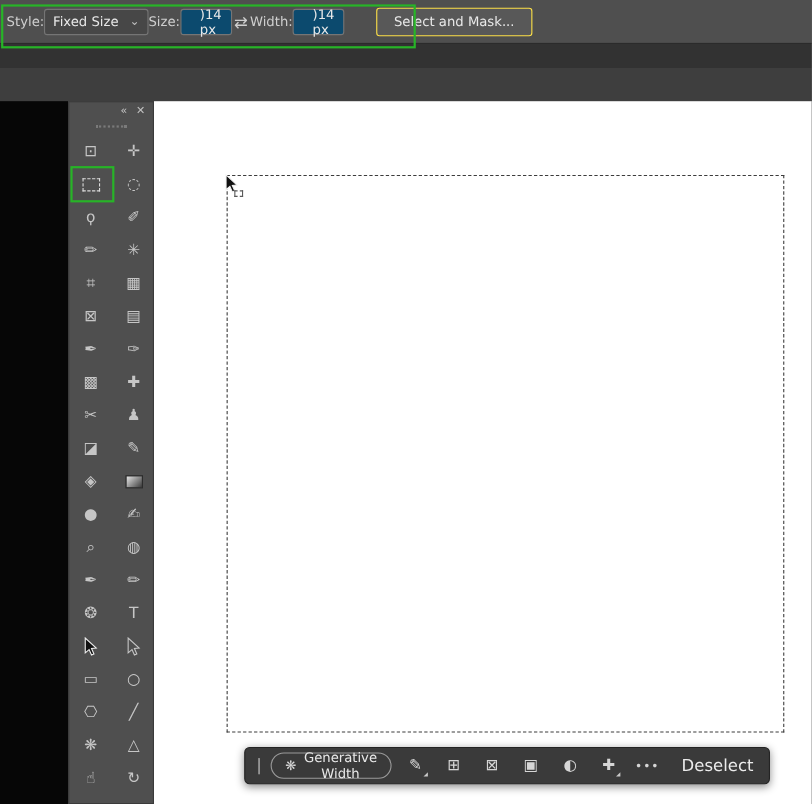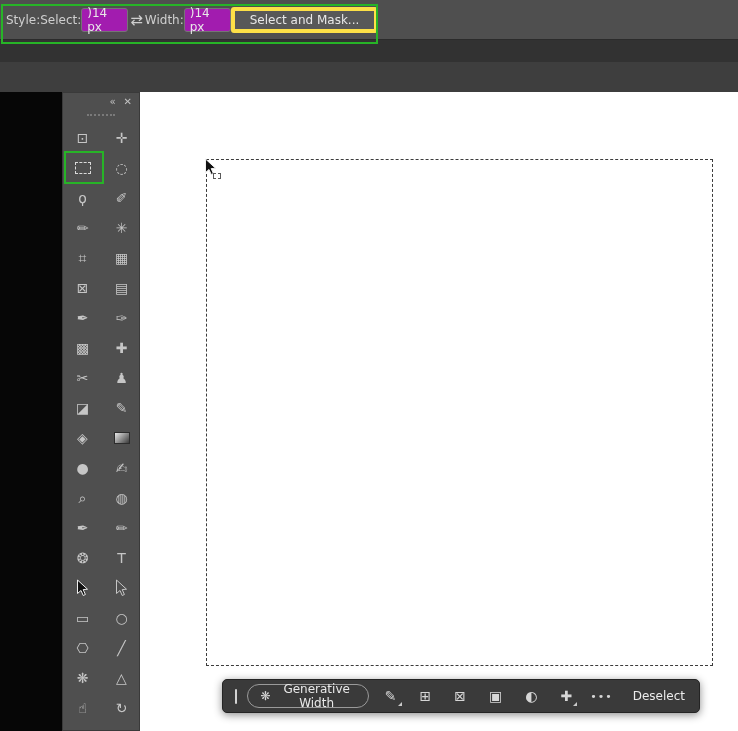--- a/index.html
+++ b/index.html
@@ -8,26 +8,26 @@
 
   
   .options-bar { position:absolute; top:0; left:0; width:738px; height:40px;
     background:#4f4f4f; border-bottom:1px solid #2b2b2b;
     display:flex; align-items:center; padding:0 6px; gap:0; }
   .lbl { color:#cfcfcf; font-size:12px; }
   .dropdown { background:#474747; border:1px solid #757575; border-radius:3px;
     height:24px; padding:0 7px; display:flex; align-items:center; gap:10px;
     color:#e8e8e8; font-size:12px; cursor:default; }
   .chev { color:#bdbdbd; font-size:11px; line-height:1; }
-  .field { background:#a21caf; border:1px solid #757575; border-radius:3px;
-    height:24px; width:47px; display:flex; align-items:center; padding:0 5px;
+  .field { background:#0c4a6e; border:1px solid #757575; border-radius:3px;
+    height:24px; width:47px; display:flex; align-items:center; padding:0 17px;
     color:#e8e8e8; font-size:12px; }
   .swap { color:#cfcfcf; font-size:15px; padding:0 2px; }
-  .sam-btn { background:#585858; border:4px solid #fde047; border-radius:3px;
-    height:26px; padding:0 15px; color:#e8e8e8; font-size:12px; margin-left:0;
+  .sam-btn { background:#585858; border:1px solid #fde047; border-radius:3px;
+    height:26px; padding:0 15px; color:#e8e8e8; font-size:12px; margin-left:29px;
     font-family:"DejaVu Sans", sans-serif; }
 
   .green-box { position:absolute; border:2px solid #27b427; z-index:40; pointer-events:none; }
   .gb-options { left:1px; top:4px; width:377px; height:40px; }
   .gb-tool { left:1px; top:58px; width:40px; height:33px; }
 
   
   .subbar { position:absolute; top:40px; left:0; width:738px; height:52px;
     background:linear-gradient(180deg,#323232 0,#323232 42%,#3e3e3e 42%,#3e3e3e 100%); }
 
@@ -66,30 +66,34 @@
   .tb-grip { width:3px; height:15px; background:#d2d2d2; border-radius:2px; margin-right:10px; }
   .gf-btn { display:flex; align-items:center; gap:7px; height:24px; padding:0 12px;
     border:1px solid #9a9a9a; border-radius:13px; background:transparent;
     color:#e9e9e9; font-size:12px; margin-right:16px; font-family:"DejaVu Sans", sans-serif; }
   .gf-icon { color:#d8d8d8; font-size:12px; }
   .tb-icons { display:flex; align-items:center; gap:23px; }
   .tb-icon { position:relative; color:#d6d6d6; font-size:14px; line-height:1; cursor:default; }
   .tb-icon.flyout::after { content:""; position:absolute; right:-5px; bottom:-3px;
     width:0; height:0; border-bottom:4px solid #c9c9c9; border-left:4px solid transparent; }
   .tb-more { color:#d6d6d6; font-size:11px; letter-spacing:1px; margin-left:18px; cursor:default; }
-  .tb-deselect { margin-left:auto; color:#ececec; font-size:12px; padding-right:2px; cursor:default;padding-left:20px; }
+  .tb-deselect { margin-left:auto; color:#ececec; font-size:15px; padding-right:2px; cursor:default;padding-left:20px; }
 </style>
 </head>
 <body>
 
 <div class="screen">
 
   <div class="options-bar">
     <span class="lbl">Style:</span>
-    <span class="lbl">Select:</span>
+    <div class="dropdown">
+      <span>Fixed Size</span>
+      <span class="chev">⌄</span>
+    </div>
+    <span class="lbl">Size:</span>
     <div class="field">)14 px</div>
     <span class="swap">⇄</span>
     <span class="lbl">Width:</span>
     <div class="field">)14 px</div>
     <button class="sam-btn">Select and Mask...</button>
   </div>
   <div class="green-box gb-options"></div>
 
   <div class="subbar"></div>
 

